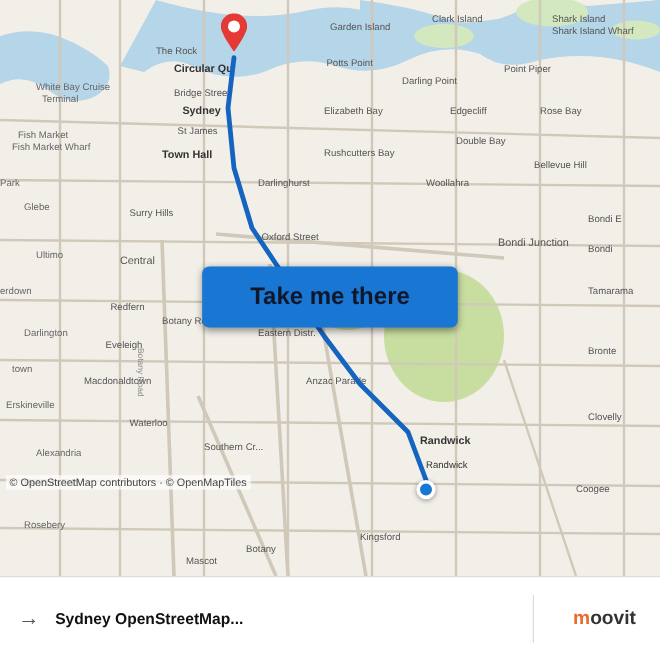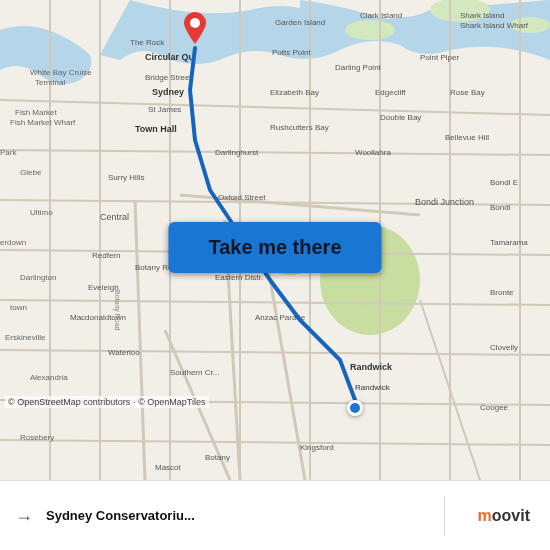--- a/index.html
+++ b/index.html
@@ -281,21 +281,21 @@
     <span>© OpenStreetMap contributors · © OpenMapTiles</span>
   </div>
 </div>
 
 <div id="bottom-bar">
 
   <span class="arrow-icon">→</span>
 
   <div class="location-info">
     <div>
-      <div class="location-title">Sydney Conservatoriu...</div>
+      <div class="location-title">Sydney OpenStreetMap...</div>
     </div>
   </div>
 
   <div class="divider"></div>
 
   <div id="moovit-logo">
     <span class="moovit-text">
       <span class="moovit-m">m</span><span class="moovit-rest">oovit</span>
     </span>
   </div>

